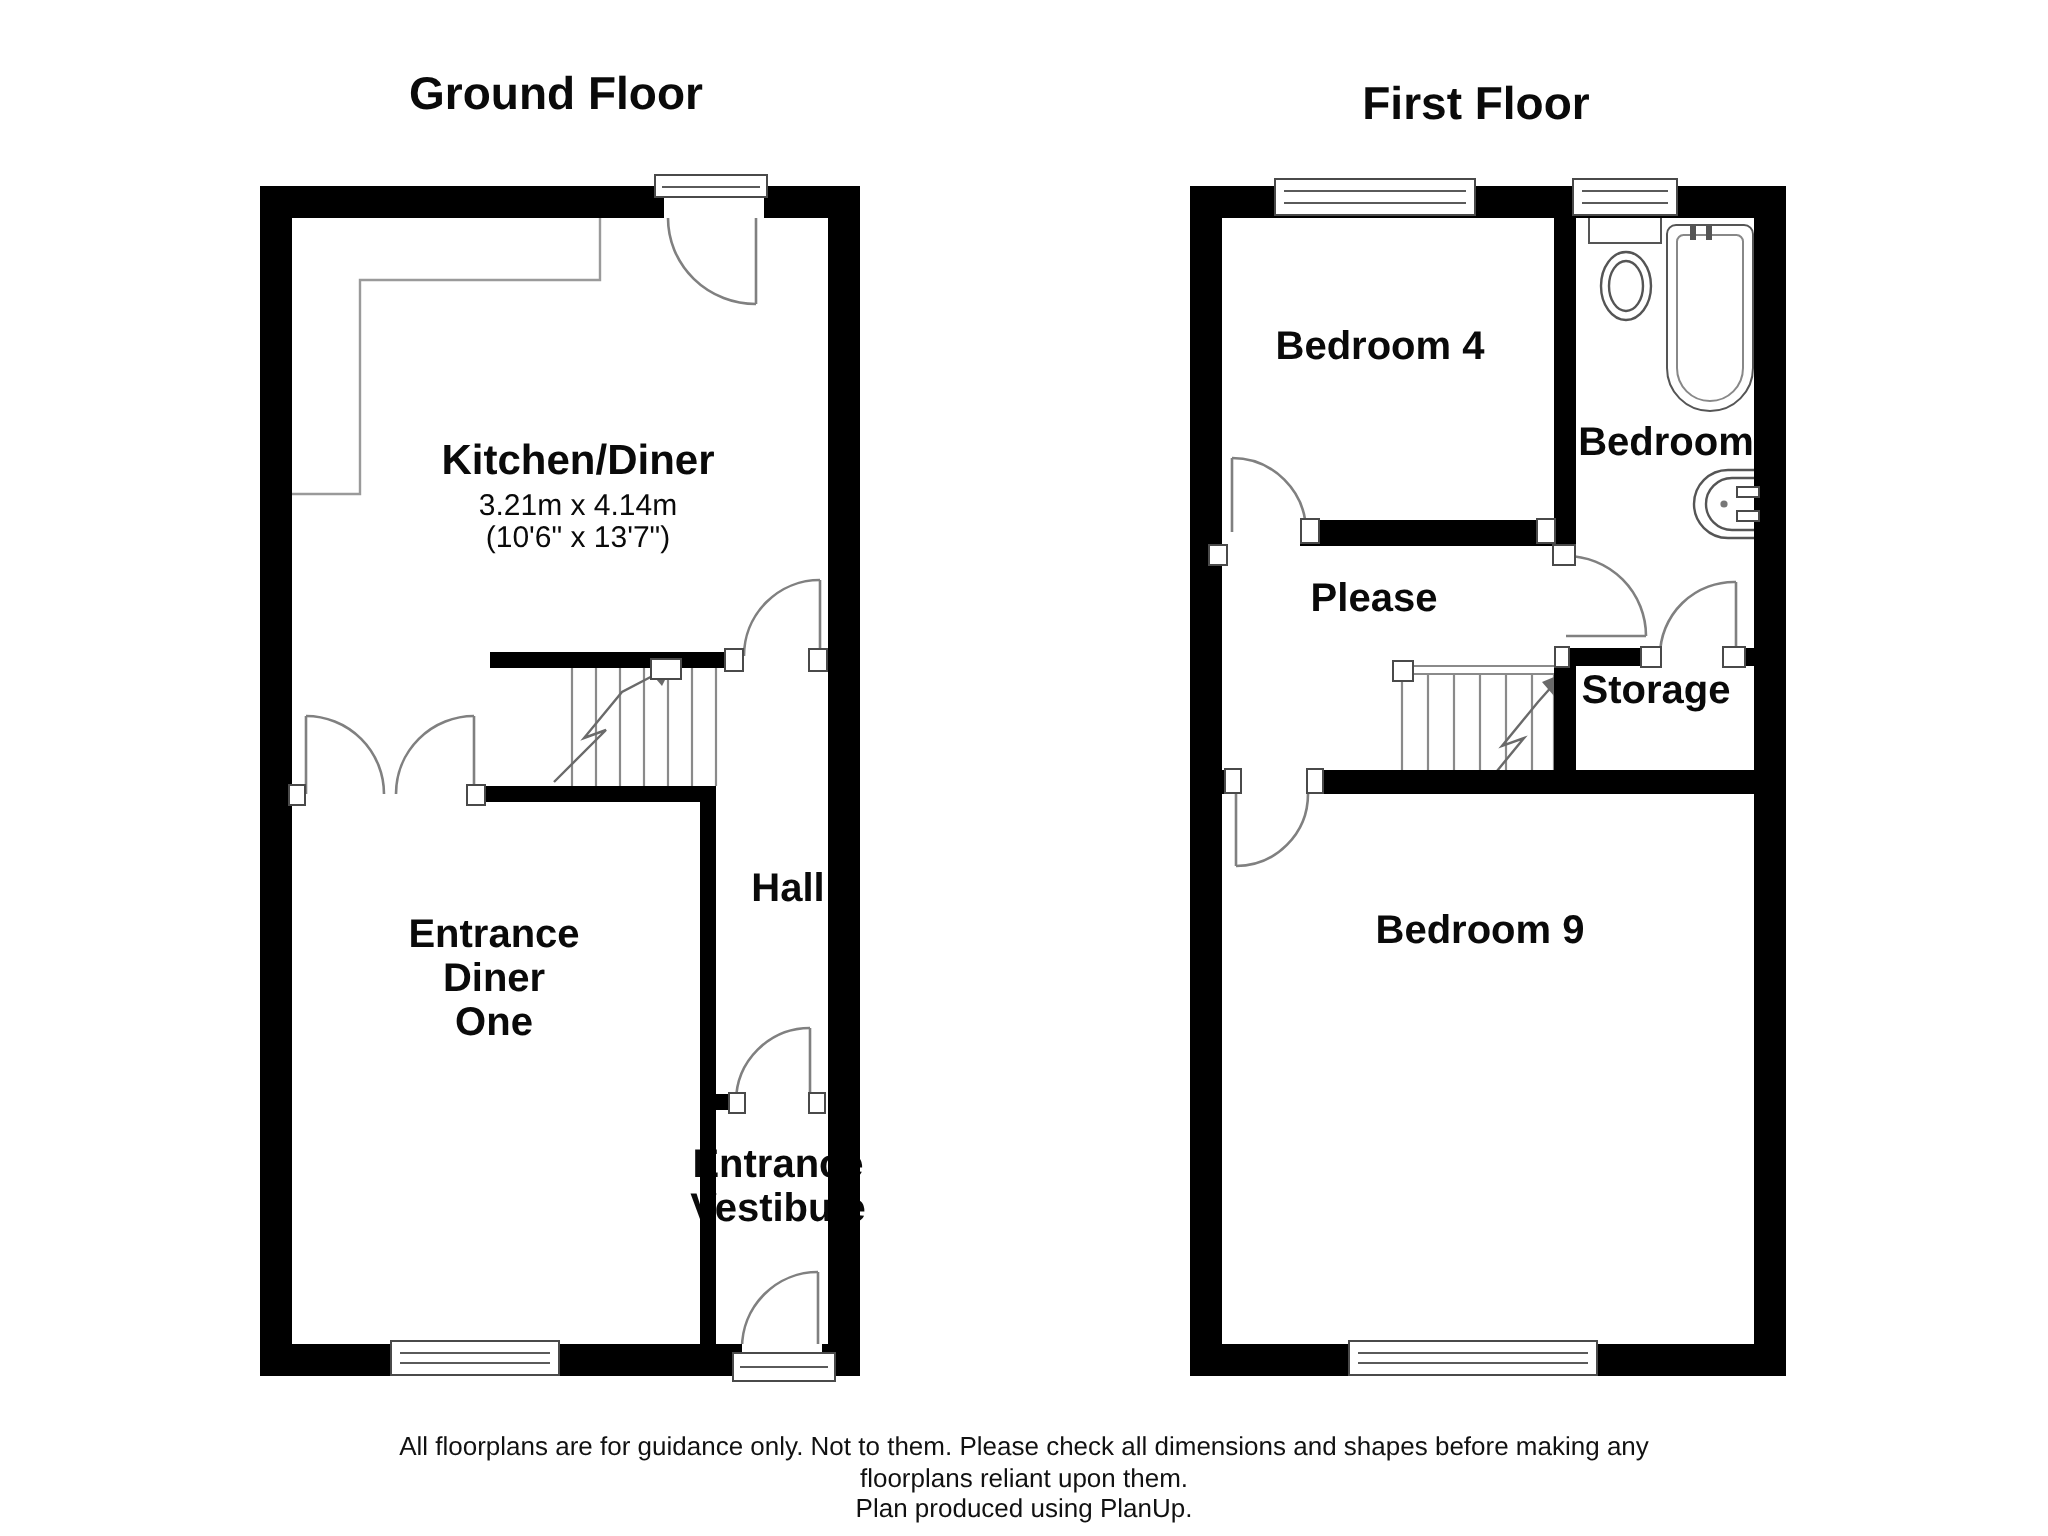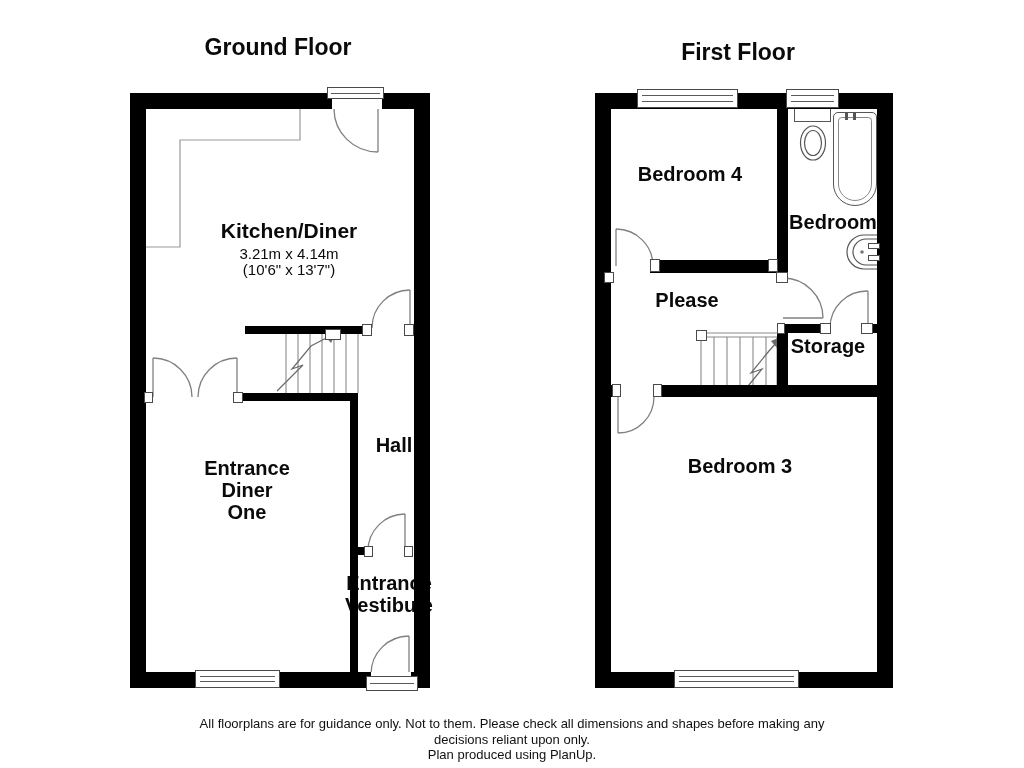--- a/index.html
+++ b/index.html
@@ -112,21 +112,21 @@
   <div class="label room" style="left:247px;top:468px;">Entrance</div>
   <div class="label room" style="left:247px;top:490px;">Diner</div>
   <div class="label room" style="left:247px;top:512px;">One</div>
   <div class="label room" style="left:389px;top:583px;">Entrance</div>
   <div class="label room" style="left:389px;top:605px;">Vestibule</div>
 
   <div class="label room" style="left:690px;top:174px;">Bedroom 4</div>
   <div class="label room" style="left:833px;top:222px;">Bedroom</div>
   <div class="label room" style="left:687px;top:300px;">Please</div>
   <div class="label room" style="left:828px;top:346px;">Storage</div>
-  <div class="label room" style="left:740px;top:466px;">Bedroom 3</div>
+  <div class="label room" style="left:740px;top:466px;">Bedroom 9</div>
 
   <div class="wall" style="left:130px;top:93px;width:300px;height:16px;"></div>
   <div class="wall" style="left:130px;top:672px;width:300px;height:16px;"></div>
   <div class="wall" style="left:130px;top:93px;width:16px;height:595px;"></div>
   <div class="wall" style="left:414px;top:93px;width:16px;height:595px;"></div>
   <div class="wall" style="left:245px;top:326px;width:125px;height:8px;"></div>
   <div class="wall" style="left:243px;top:393px;width:114px;height:8px;"></div>
   <div class="wall" style="left:350px;top:393px;width:8px;height:279px;"></div>
   <div class="wall" style="left:356px;top:547px;width:10px;height:8px;"></div>
 
@@ -174,16 +174,16 @@
 
   <div class="fixture" style="left:794px;top:106px;width:37px;height:16px;"></div>
   <div class="fixture" style="left:833px;top:112px;width:44px;height:94px;border-radius:5px 5px 22px 22px;"></div>
   <div class="fixture" style="left:838px;top:117px;width:34px;height:84px;border-radius:4px 4px 18px 18px;border-color:#888;"></div>
   <div style="position:absolute;left:845px;top:112px;width:3px;height:8px;background:#555;z-index:2;"></div>
   <div style="position:absolute;left:853px;top:112px;width:3px;height:8px;background:#555;z-index:2;"></div>
   <div class="jamb" style="left:868px;top:243px;width:12px;height:6px;"></div>
   <div class="jamb" style="left:868px;top:255px;width:12px;height:6px;"></div>
 
   <div class="footer-line" style="left:512px;top:723px;">All floorplans are for guidance only. Not to them. Please check all dimensions and shapes before making any</div>
-  <div class="footer-line" style="left:512px;top:739px;">decisions reliant upon only.</div>
+  <div class="footer-line" style="left:512px;top:739px;">floorplans reliant upon them.</div>
   <div class="footer-line" style="left:512px;top:754px;">Plan produced using PlanUp.</div>
 
 </div>
 
 </body></html>

